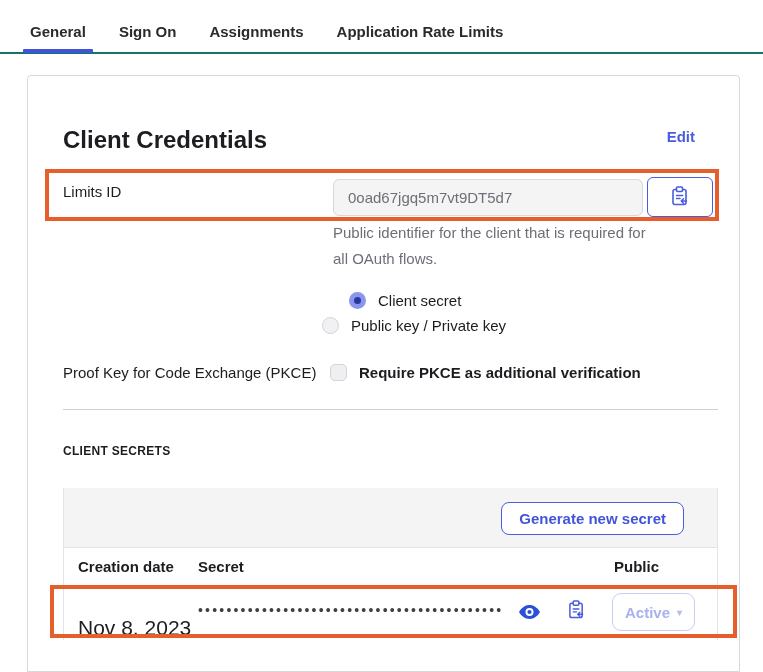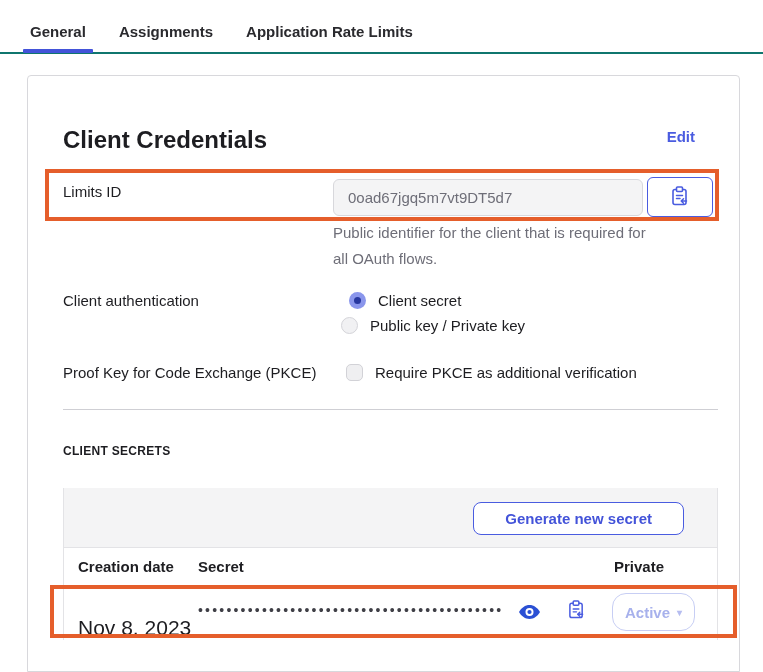--- a/index.html
+++ b/index.html
@@ -49,89 +49,90 @@
     background:#fff; border:1px solid #4a5ce0; border-radius:6px;
     display:flex; align-items:center; justify-content:center; cursor:pointer;
   }
   .copy-btn svg, .row-copy svg { position:static; }
 
   .help-text { left:305px; top:144px; width:330px; color:#6e6e78;
                line-height:26px; font-size:15px; }
 
   .lbl-auth { left:35px; top:216px; }
   .radio-row1 { left:321px; top:213px; }
-  .radio-row2 { left:313px; top:238px; }
+  .radio-row2 { left:294px; top:238px; }
   .choice-row { display:flex; align-items:center; gap:12px; height:22px; }
   .choice-row span { position:static; }
   .radio { width:17px; height:17px; border-radius:50%; flex:0 0 auto; }
   .radio.on { background:#8a96ec; }
   .radio.on::after { content:""; position:absolute; width:7px; height:7px;
     border-radius:50%; background:#27379f; margin:5px; }
   .radio.off { background:#f1f1f3; border:1px solid #d4d4d9; }
 
   .lbl-pkce { left:35px; top:288px; }
-  .pkce-row { left:318px; top:285px; }
+  .pkce-row { left:302px; top:285px;font-weight:bold; }
   .checkbox { width:17px; height:17px; border-radius:5px; flex:0 0 auto;
     background:#efeff1; border:1px solid #d2d2d7; }
 
   .divider { left:35px; top:333px; width:655px; height:0;
              border-top:1px solid #cfcfd4; }
 
   .secrets-title { left:35px; top:368px; font-size:12px; font-weight:700;
                    letter-spacing:.3px; }
 
   
   .table { left:35px; top:412px; width:655px; height:152px;
            border-left:1px solid #e3e3e6; border-right:1px solid #e3e3e6; }
   .table * { position:absolute; }
   .toolbar { left:0; top:0; right:0; height:60px; background:#f4f4f5;
              border-bottom:1px solid #e3e3e6; }
   .gen-btn {
-    right:33px; top:14px; height:33px; padding:0 31px;
+    right:33px; top:14px; height:33px; padding:0 17px;
     background:#fff; border:1px solid #4a5ce0; border-radius:8px;
     color:#4353d9; font-weight:700; font-size:15px; cursor:pointer;
     display:flex; align-items:center; font-family:"Liberation Sans", sans-serif;
   }
   .thead { left:0; top:60px; right:0; height:38px; background:#fff;
            border-bottom:1px solid #75757d; }
   .th { font-weight:700; font-size:15px; top:10px; }
   .th-date { left:14px; } .th-secret { left:134px; } .th-status { left:550px; }
 
   .trow { left:0; top:98px; right:0; height:53px; background:#fff; }
   .td-date { left:14px; top:30px; font-size:21px; }
   .td-secret { left:134px; top:16px; width:320px; color:#3f3f46;
                font-size:14px; letter-spacing:2.2px; white-space:nowrap;
                overflow:hidden; }
   .eye-btn { left:454px; top:16px; width:22px; height:20px; cursor:pointer;
              display:flex; align-items:center; justify-content:center; }
   .row-copy { left:500px; top:13px; width:24px; height:24px; cursor:pointer;
               display:flex; align-items:center; justify-content:center; }
   .status-btn {
     left:548px; top:7px; width:83px; height:38px;
-    background:#fff; border:1px solid #c7cef4; border-radius:14px;
+    background:#fff; border:1px solid #c7cef4; border-radius:9px;
     color:#a7b1ec; font-weight:700; font-size:15px; cursor:pointer;
     display:flex; align-items:center; justify-content:center; gap:7px;
     font-family:"Liberation Sans", sans-serif;
   }
   .status-btn .caret { font-size:10px; color:#b6bdf0; position:static; }
   .status-btn span { position:static; }
 
   
   .hl { position:absolute; border:4px solid #e55e2b; pointer-events:none;
         z-index:9; background:transparent; }
   .hl1 { left:45px; top:169px; width:674px; height:52px; }
   .hl2 { left:50px; top:585px; width:687px; height:53px; }
 </style>
 </head>
 <body>
 
 <div class="screen">
 
   <nav class="tabbar">
     <div class="tab active">General</div>
+    <div class="tab">Sign On</div>
     <div class="tab">Assignments</div>
     <div class="tab">Application Rate Limits</div>
   </nav>
 
   <section class="card">
 
     <h2 class="section-title">Client Credentials</h2>
     <a class="edit-link">Edit</a>
 
     <div class="field-label lbl-client-id">Limits ID</div>
@@ -141,21 +142,20 @@
         <svg width="18" height="20" viewBox="0 0 18 20" fill="none">
           <rect x="2" y="3.5" width="13" height="15" rx="2" stroke="#4a5ce0" stroke-width="1.6"></rect>
           <rect x="5.5" y="1" width="6" height="4.5" rx="1" fill="#fff" stroke="#4a5ce0" stroke-width="1.6"></rect>
           <path d="M5.5 9.5h6 M5.5 12.5h3.5" stroke="#4a5ce0" stroke-width="1.5" stroke-linecap="round"></path>
           <path d="M15.5 15h-5 M12.5 12.8 10.2 15l2.3 2.2" stroke="#4a5ce0" stroke-width="1.5" stroke-linecap="round" stroke-linejoin="round"></path>
         </svg>
       </span>
     </button>
     <p class="help-text">Public identifier for the client that is required for all OAuth flows.</p>
 
-    <div class="field-label lbl-auth">Client authentication</div>
     <div class="choice-row radio-row1">
       <span class="radio on"></span>
       <span>Client secret</span>
     </div>
     <div class="choice-row radio-row2">
       <span class="radio off"></span>
       <span>Public key / Private key</span>
     </div>
 
     <div class="field-label lbl-pkce">Proof Key for Code Exchange (PKCE)</div>
@@ -168,21 +168,21 @@
 
     <h3 class="secrets-title">CLIENT SECRETS</h3>
 
     <div class="table">
       <div class="toolbar">
         <button class="gen-btn">Generate new secret</button>
       </div>
       <div class="thead">
         <span class="th th-date">Creation date</span>
         <span class="th th-secret">Secret</span>
-        <span class="th th-status">Private</span>
+        <span class="th th-status">Public</span>
       </div>
       <div class="trow">
         <span class="td-date">Nov 8, 2023</span>
         <span class="td-secret">•••••••••••••••••••••••••••••••••••••••••••</span>
         <span class="eye-btn">
           <svg width="21" height="14" viewBox="0 0 24 16">
             <path d="M12 0C7.1 0 2.8 3.1 0 8c2.8 4.9 7.1 8 12 8s9.2-3.1 12-8C21.2 3.1 16.9 0 12 0z" fill="#2b50d4"></path>
             <circle cx="12" cy="8" r="4.6" fill="#ffffff"></circle>
             <circle cx="12" cy="8" r="2.4" fill="#2b50d4"></circle>
           </svg>

